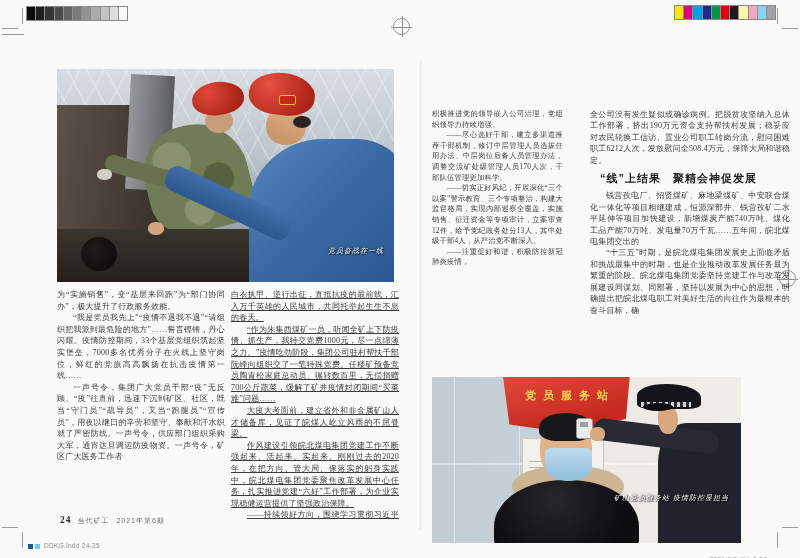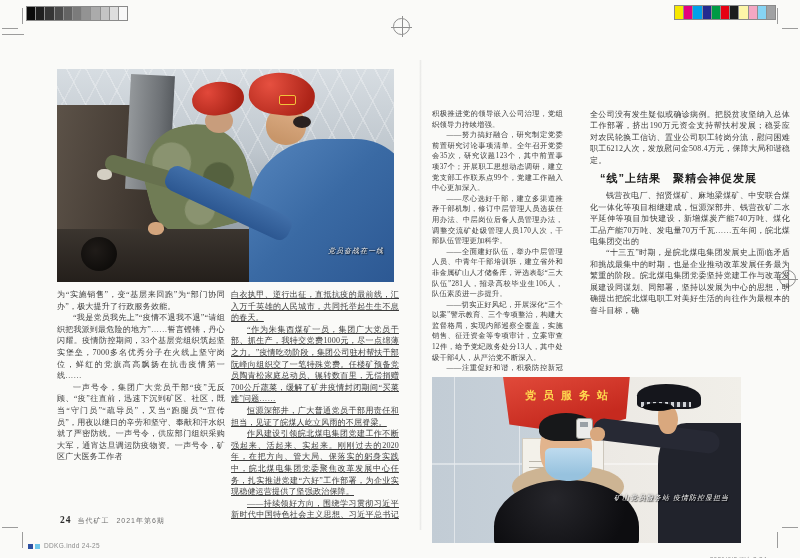--- a/index.html
+++ b/index.html
@@ -214,42 +214,40 @@
     <p class="cont">为“实施销售”，变“基层来回跑”为“部门协同办”，极大提升了行政服务效能。</p>
     <div>
         <p>“我是党员我先上”“疫情不退我不退”“请组织把我派到最危险的地方”……誓言铿锵，丹心闪耀。疫情防控期间，33个基层党组织筑起坚实堡垒，7000多名优秀分子在火线上坚守岗位，鲜红的党旗高高飘扬在抗击疫情第一线……</p>
         <p>一声号令，集团广大党员干部“疫”无反顾、“疫”往直前，迅速下沉到矿区、社区，既当“守门员”“疏导员”，又当“跑腿员”“宣传员”，用夜以继日的辛劳和坚守、奉献和汗水织就了严密防线。一声号令，供应部门组织采购大军，通宵达旦调运防疫物资。一声号令，矿区广大医务工作者</p>
       </div>
   </div>
 
   <div class="abs textcol" style="left:186px;top:229px;width:168px;height:230px;text-decoration:underline;">
     <p class="cont">白衣执甲、逆行出征，直抵抗疫的最前线，汇入万千英雄的人民城市，共同托举起生生不息的春天。</p>
     <div>
-        <p>“作为朱集西煤矿一员，集团广大党员干部、抓生产，我特交党费1000元，尽一点绵薄之力。”疫情吃劲阶段，集团公司驻村帮扶干部阮峰向组织交了一笔特殊党费。任楼矿预备党员陶青松家庭总动员、辗转数百里，无偿捐赠700公斤蔬菜，缓解了矿井疫情封闭期间“买菜难”问题……</p>
-        <p>恒源深部井，广大普通党员干部用责任和担当，见证了皖煤人屹立风雨的不屈脊梁。</p>
+        <p>“作为朱集西煤矿一员，听闻全矿上下防疫情、抓生产，我特交党费1000元，尽一点绵薄之力。”疫情吃劲阶段，集团公司驻村帮扶干部阮峰向组织交了一笔特殊党费。任楼矿预备党员陶青松家庭总动员、辗转数百里，无偿捐赠700公斤蔬菜，缓解了矿井疫情封闭期间“买菜难”问题……</p>
+        <p>大疫大考面前，建立省外和非金属矿山人才储备库，见证了皖煤人屹立风雨的不屈脊梁。</p>
         <p>作风建设引领皖北煤电集团党建工作不断强起来、活起来、实起来。刚刚过去的2020年，在把方向、管大局、保落实的躬身实践中，皖北煤电集团党委聚焦改革发展中心任务，扎实推进党建“六好”工作部署，为企业实现稳健运营提供了坚强政治保障。</p>
         <p>——持续领好方向，围绕学习贯彻习近平新时代中国特色社会主义思想、习近平总书记视察安徽重要讲话精神，开展中心组学习、高端讲堂18次，安排学习内容46项，健全党委意识形态工作机制，</p>
       </div>
   </div>
 
   <div class="abs footer" style="left:12px;top:455px;">
     <b>24</b>
     <span>当代矿工</span>
     <span style="margin-left:4px;">2021年第6期</span>
   </div>
 </div>
 
 <div class="abs" style="left:420px;top:60px;width:375px;height:470px;margin-top:46px;">
 
   <div class="abs textcol rp-col1" style="left:12px;top:3px;width:131px;height:264px;">
     <p class="cont">积极推进党的领导嵌入公司治理，党组织领导力持续增强。</p>
     <div>
-        <p>——努力搞好融合，研究制定党委前置研究讨论事项清单。全年召开党委会35次，研究议题123个，其中前置事项37个；开展职工思想动态调研，建立党支部工作联系点99个，党建工作融入中心更加深入。</p>
         <p>——尽心选好干部，建立多渠道推荐干部机制，修订中层管理人员选拔任用办法、中层岗位后备人员管理办法，调整交流矿处级管理人员170人次，干部队伍管理更加科学。</p>
-        <p>——全面建好队伍，举办中层管理人员、中青年干部培训班，建立省外和非金属矿山人才储备库，评选表彰“三大队伍”281人，招录高校毕业生106人，队伍素质进一步提升。</p>
         <p>——切实正好风纪，开展深化“三个以案”警示教育、三个专项整治，构建大监督格局，实现内部巡察全覆盖，实施销售、征迁资金等专项审计，立案审查12件，给予党纪政务处分13人，其中处级干部4人，从严治党不断深入。</p>
         <p>——注重促好和谐，积极防控新冠肺炎疫情，</p>
       </div>
   </div>
 
   <div class="abs textcol rp-col2" style="left:170px;top:3px;width:200px;height:266px;">
     <p class="cont">全公司没有发生疑似或确诊病例。把脱贫攻坚纳入总体工作部署，挤出190万元资金支持帮扶村发展；稳妥应对农民轮换工信访、置业公司职工转岗分流，慰问困难职工6212人次，发放慰问金508.4万元，保障大局和谐稳定。</p>
     <h3 class="sec-heading">“线”上结果　聚精会神促发展</h3>
     <div>
         <p>钱营孜电厂、招贤煤矿、麻地梁煤矿、中安联合煤化一体化等项目相继建成，恒源深部井、钱营孜矿二水平延伸等项目加快建设，新增煤炭产能740万吨、煤化工品产能70万吨、发电量70万千瓦……五年间，皖北煤电集团交出的</p>

